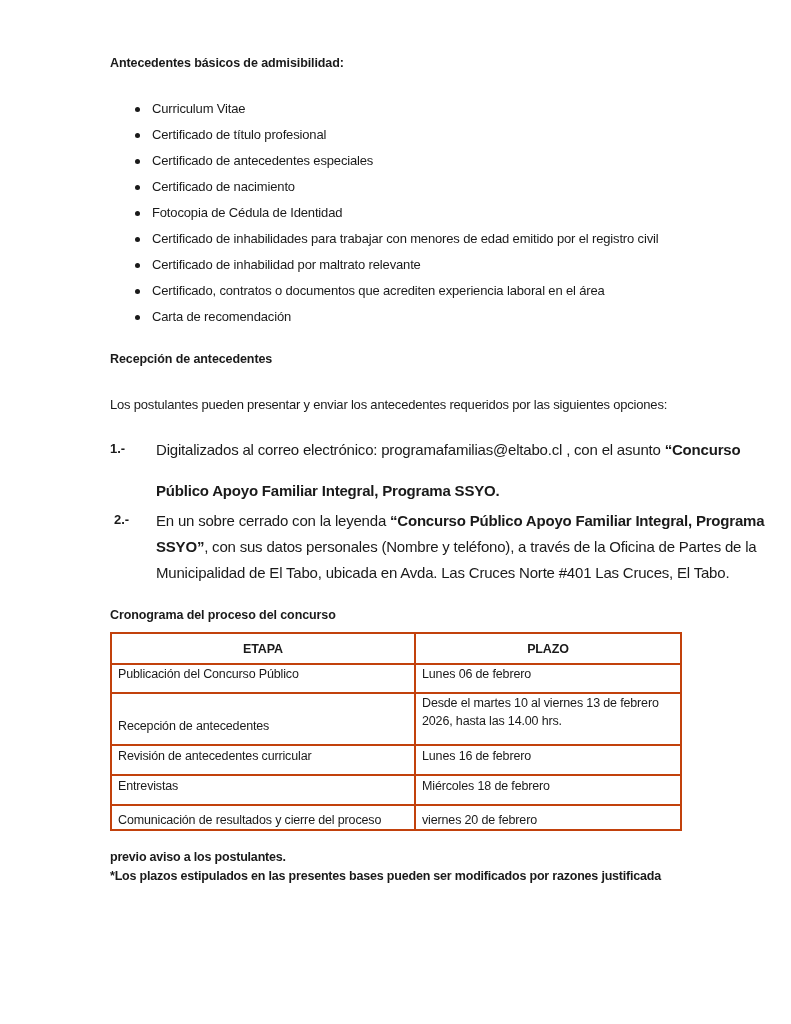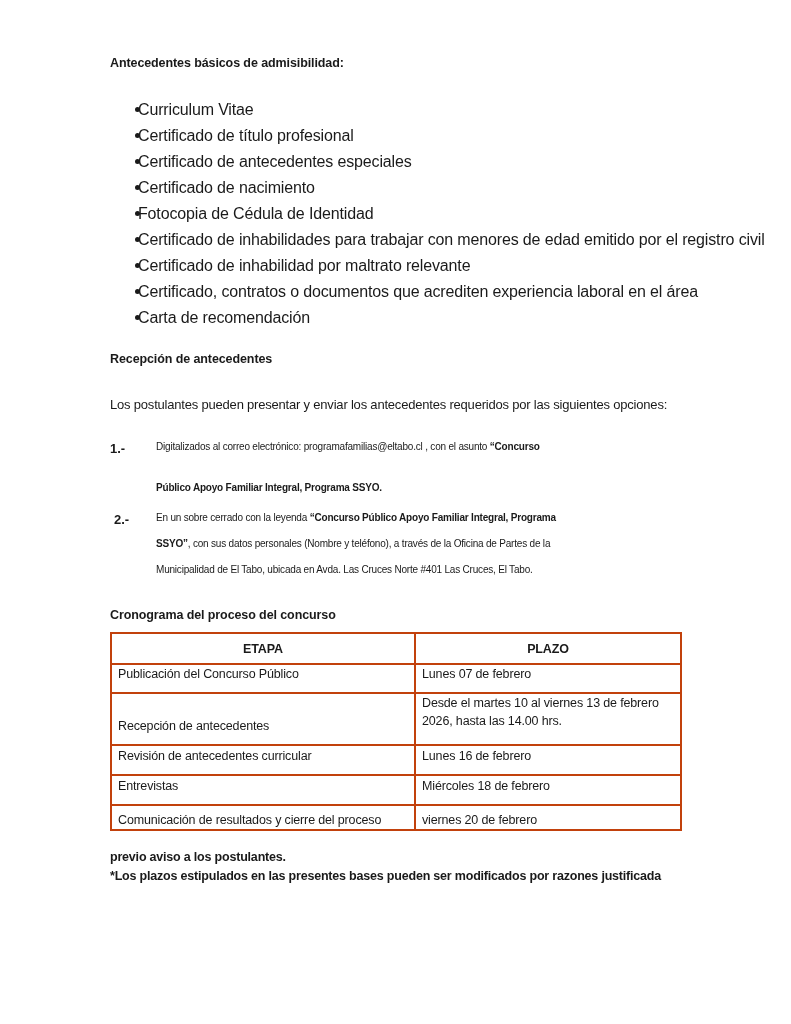--- a/index.html
+++ b/index.html
@@ -6,24 +6,24 @@
   body {
     width: 791px; height: 1024px; position: relative; overflow: hidden;
     font-family: "Liberation Sans", sans-serif; color: #1a1a1a;
     font-size: 13px;
   }
   .abs { position: absolute; white-space: nowrap; }
   .bold { font-weight: bold; }
   .heading { left: 110px; font-weight: bold; font-size: 12.5px; letter-spacing: -0.1px; }
   .bullet-item { left: 135px; height: 20px; }
   .bullet-dot { position: absolute; left: 0; top: 6px; width: 5px; height: 5px; border-radius: 50%; background: #1a1a1a; }
-  .bullet-text { position: absolute; left: 3px; top: 0; white-space: nowrap; font-size: 16px; letter-spacing: -0.15px; }
+  .bullet-text { position: absolute; left: 17px; top: 0; white-space: nowrap; font-size: 13px; letter-spacing: -0.15px; }
   .para { left: 110px; font-size: 13px; letter-spacing: -0.2px; }
   .num { font-weight: bold; font-size: 13px; }
-  .line { left: 156px; font-size: 10px; letter-spacing: -0.2px; }
+  .line { left: 156px; font-size: 15px; letter-spacing: -0.2px; }
   table.sched {
     position: absolute; left: 110px; top: 632px; width: 572px;
     border-collapse: collapse; font-size: 12.5px; letter-spacing: -0.15px;
   }
   table.sched td, table.sched th {
     border: 2px solid #c2410c; padding: 0 6px; vertical-align: bottom;
   }
   table.sched th { font-weight: bold; text-align: center; vertical-align: middle; height: 29px; }
   table.sched td.c1 { width: 290px; }
   table.sched td { padding-bottom: 11px; }
@@ -92,21 +92,21 @@
 <div class="abs heading" style="top:608px;">Cronograma del proceso del concurso</div>
 
 <table class="sched">
   <tbody>
       <tr>
     <th>ETAPA</th>
     <th>PLAZO</th>
   </tr>
   <tr style="height:29px;">
     <td class="c1">Publicación del Concurso Público</td>
-    <td>Lunes 07 de febrero</td>
+    <td>Lunes 06 de febrero</td>
   </tr>
   <tr style="height:42px;">
     <td class="c1">Recepción de antecedentes</td>
     <td style="line-height:18px; padding-bottom:14px;">
           <div>Desde el martes 10 al viernes 13 de febrero</div>
           <div>2026, hasta las 14.00 hrs.</div>
         </td>
   </tr>
   <tr style="height:30px;">
     <td class="c1">Revisión de antecedentes curricular</td>

